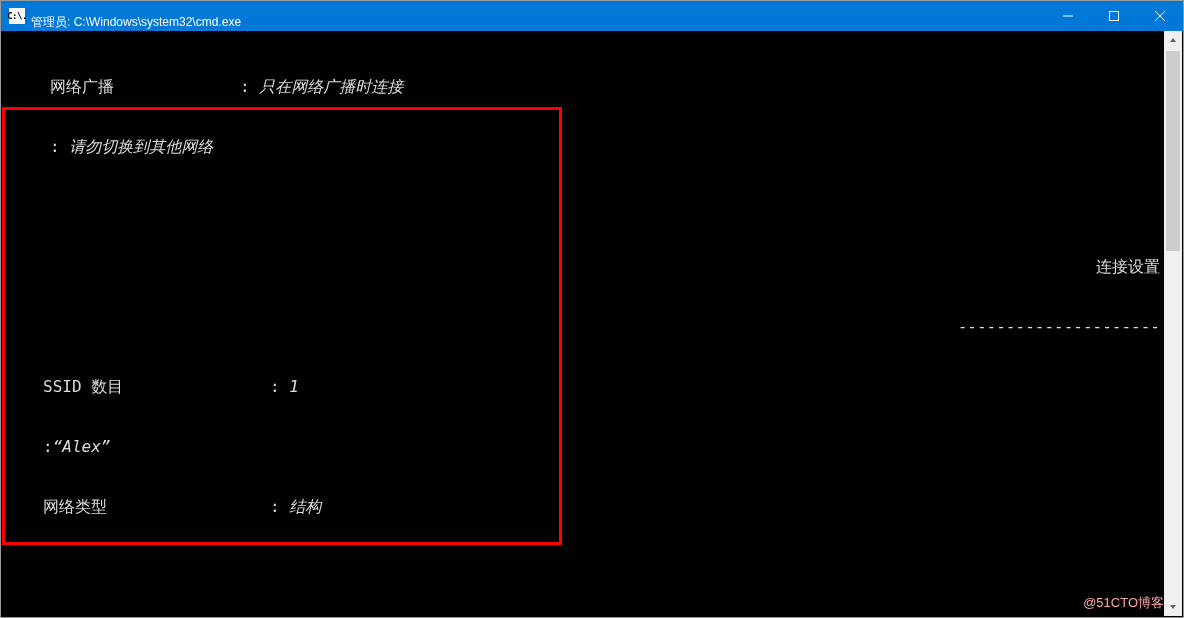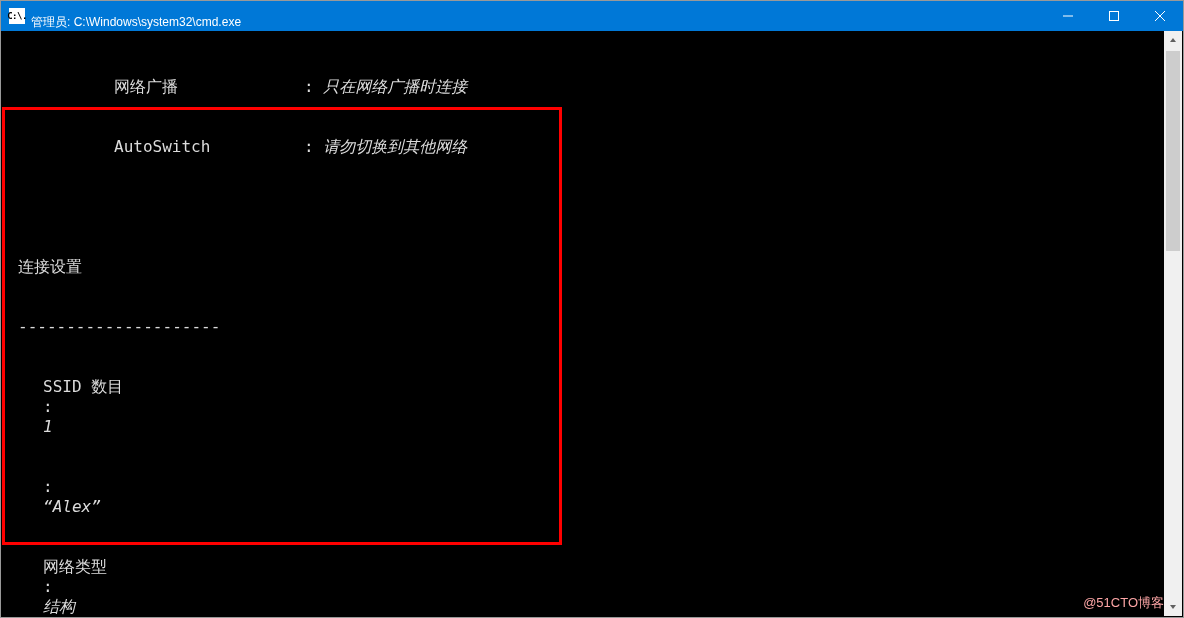--- a/index.html
+++ b/index.html
@@ -80,23 +80,23 @@
       top: 20px; height: 200px;
       background: #cdcdcd;
     }
     .scroll-btn svg { width: 8px; height: 8px; fill: #606060; }
     .hl-box {
       position: absolute;
       border: 3px solid #ff0000;
       pointer-events: none;
     }
     .line { display: block; }
-    .ind1 { margin-left: 108px; }
-    .ind2 { margin-left: 37px; flex-direction: column; }
-    .sec  { margin-left: 12px; }
+    .ind1 { margin-left: 44px; }
+    .ind2 { margin-left: 37px; }
+    .sec  { margin-left: 0; text-align: right; }
     .kv { display: flex; }
     .k { display: inline-block; }
     .sep { display: inline-block; }
     .v { display: inline-block; font-style: italic; }
     .watermark {
       position: absolute;
       right: 18px; bottom: 4px;
       color: #fca5a5;
       font-size: 13px;
       font-family: "Segoe UI", sans-serif;
@@ -127,21 +127,21 @@
     <div class="win-btn win-close">
       <svg viewBox="0 0 10 10">
           <path d="M0 0 L10 10 M10 0 L0 10" stroke="#fff" stroke-width="1"></path>
         </svg>
     </div>
   </div>
 
   <div class="term-zone">
     <div class="term-scroll">
       <span class="line kv ind1"><span class="k" style="width:190px">网络广播</span><span class="sep">: </span><span class="v">只在网络广播时连接</span></span>
-      <span class="line kv ind1"><span class="k" style="width:190px">AutoSwitch</span><span class="sep">: </span><span class="v">请勿切换到其他网络</span></span>
+      <span class="line kv ind1"><span class="sep">: </span><span class="v">请勿切换到其他网络</span></span>
       <span class="line"> </span>
       <span class="line sec">连接设置</span>
       <span class="line sec">---------------------</span>
       <span class="line kv ind2"><span class="k" style="width:227px">SSID 数目</span><span class="sep">: </span><span class="v">1</span></span>
       <span class="line kv ind2"><span class="sep">:</span><span class="v">“Alex”</span></span>
       <span class="line kv ind2"><span class="k" style="width:227px">网络类型</span><span class="sep">: </span><span class="v">结构</span></span>
       
       
       
       

